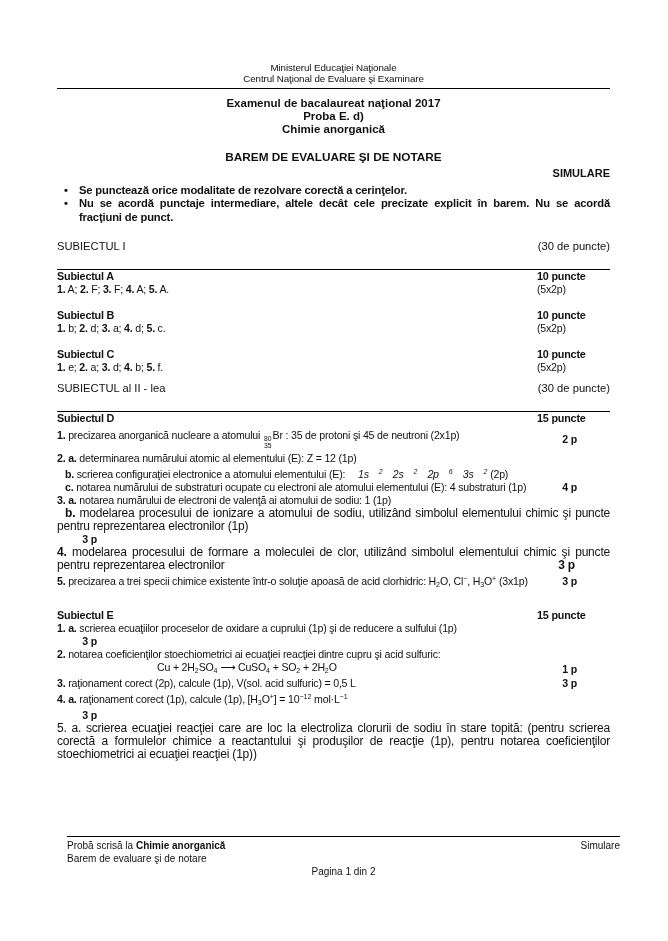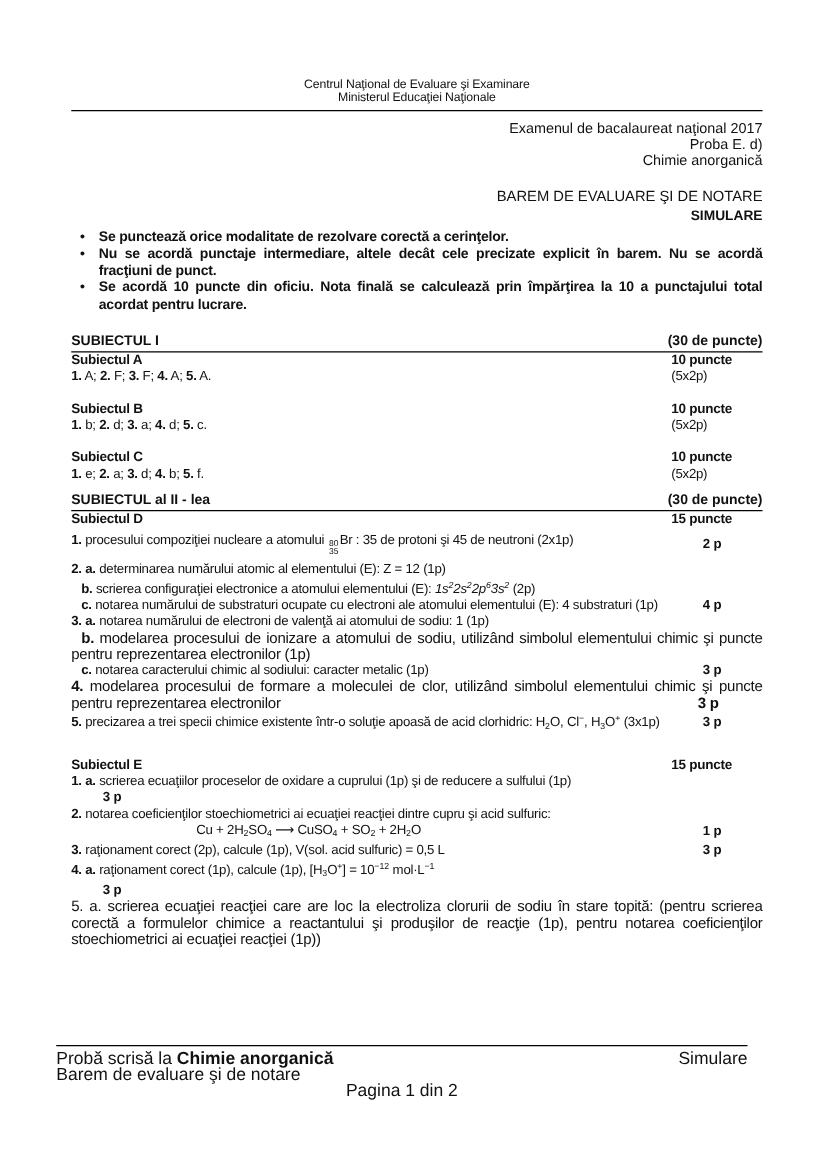--- a/index.html
+++ b/index.html
@@ -1,77 +1,76 @@
 <!DOCTYPE html>
 <html><head>
 <meta charset="utf-8">
 <style>
   html,body{margin:0;padding:0;background:#ffffff;}
   body{width:668px;height:941px;position:relative;color:#111;
        font-family:"Liberation Sans","DejaVu Sans",sans-serif;}
   .content{position:absolute;left:57px;top:62px;width:553px;}
   .small-center{text-align:center;font-size:9.8px;line-height:11px;letter-spacing:-0.1px;}
   .hr{border-top:1.4px solid #000;margin:4px 0 8px 0;height:0;}
-  .title{text-align:right;font-weight:normal;font-size:11.5px;line-height:13px;}
+  .title{text-align:center;font-weight:bold;font-size:11.5px;line-height:13px;}
   .barem{margin-top:15px;font-size:11.8px;}
   .simulare{text-align:right;font-weight:bold;font-size:11px;margin-top:3px;}
   .bullets{margin-top:5px;}
   .bullet{position:relative;padding-left:22px;font-weight:bold;font-size:11.2px;
           line-height:13.4px;text-align:justify;letter-spacing:-0.15px;}
   .bullet::before{content:"\2022";position:absolute;left:7px;}
-  .sec-head{display:flex;justify-content:space-between;font-weight:bold;font-size:11.2px;
-            line-height:13px;border-bottom:1.6px solid #000;padding-bottom:1px;}
+  .sec-head{display:flex;justify-content:space-between;font-weight:normal;font-size:11.2px;
+            line-height:13px;border-bottom:1.6px solid #000;padding-bottom:16px;}
   .sec-head.first{margin-top:16px;}
   .sec-head.second{margin-top:8px;}
   .row{display:flex;font-size:10.6px;line-height:13px;letter-spacing:-0.2px;margin:0;align-items:center;}
   .row .txt{flex:1;white-space:nowrap;overflow:visible;}
   .row .txt.ind{padding-left:8px;}
   .row.subrow{font-size:10.8px;}
   .row.subrow .txt{font-weight:bold;}
   .pts{width:73px;flex-shrink:0;font-weight:bold;box-sizing:border-box;}
   .pts.reg{font-weight:normal;}
   .pts.num{text-align:right;padding-right:33px;}
   .row.mt{margin:4px 0 3px 0;}
   .row.eq .txt{padding-left:100px;}
   .para{position:relative;font-size:12px;line-height:13px;letter-spacing:-0.2px;
         text-align:justify;}
   .para.ind8{text-indent:8px;}
   .para .pts-abs{position:absolute;right:35px;bottom:0;font-weight:bold;}
   .spacer{height:13px;}
   .spacer-lg{height:18px;}
   .b{font-weight:bold;}
-  .i{font-style:italic;}
+  .i{font-style:italic;margin-left:10px;}
   .sup{font-size:7px;vertical-align:4px;letter-spacing:0;}
   .sub{font-size:7px;vertical-align:-2px;letter-spacing:0;}
   .stack{display:inline-flex;flex-direction:column;align-items:flex-start;
          font-size:6.8px;line-height:6.4px;vertical-align:-2px;margin:0 1px;letter-spacing:0;}
-  .footer{position:absolute;left:45px;top:836px;width:553px;font-size:14px;line-height:12.6px;}
+  .footer{position:absolute;left:67px;top:836px;width:553px;font-size:10px;line-height:12.6px;}
   .footer-rule{border-top:1.4px solid #000;margin-bottom:3px;height:0;}
   .f-row1{display:flex;justify-content:space-between;}
   .f-page{text-align:center;margin-top:1px;}
 </style>
 </head>
 <body>
 
 <div class="content">
 
+  <div class="small-center">Ministerul Educaţiei Naţionale</div>
   <div class="small-center">Centrul Naţional de Evaluare şi Examinare</div>
-  <div class="small-center">Ministerul Educaţiei Naţionale</div>
   <div class="hr"></div>
 
   <div class="title">Examenul de bacalaureat naţional 2017</div>
   <div class="title">Proba E. d)</div>
   <div class="title">Chimie anorganică</div>
   <div class="title barem">BAREM DE EVALUARE ŞI DE NOTARE</div>
   <div class="simulare">SIMULARE</div>
 
   <div class="bullets">
     <div class="bullet">Se punctează orice modalitate de rezolvare corectă a cerinţelor.</div>
     <div class="bullet">Nu se acordă punctaje intermediare, altele decât cele precizate explicit în barem. Nu se acordă fracţiuni de punct.</div>
-    <div class="bullet">Se acordă 10 puncte din oficiu. Nota finală se calculează prin împărţirea la 10 a punctajului total acordat pentru lucrare.</div>
   </div>
 
   <div class="sec-head first">
     <span>SUBIECTUL I</span>
     <span>(30 de puncte)</span>
   </div>
 
   <div class="row subrow">
     <span class="txt">Subiectul A</span>
     <span class="pts">10 puncte</span>
@@ -105,21 +104,21 @@
     <span>SUBIECTUL al II - lea</span>
     <span>(30 de puncte)</span>
   </div>
 
   <div class="row subrow">
     <span class="txt">Subiectul D</span>
     <span class="pts">15 puncte</span>
   </div>
 
   <div class="row mt">
-    <span class="txt"><span class="b">1.</span><span> procesului compoziţiei nucleare a atomului </span><span class="stack">
+    <span class="txt"><span class="b">1.</span><span> precizarea anorganică nucleare a atomului </span><span class="stack">
           <span>80</span>
           <span>35</span>
         </span><span>Br : 35 de protoni şi 45 de neutroni (2x1p)</span></span>
     <span class="pts num">2 p</span>
   </div>
   <div class="row">
     <span class="txt"><span class="b">2. a.</span><span> determinarea numărului atomic al elementului (E): Z = 12 (1p)</span></span>
   </div>
   <div class="row">
     <span class="txt ind"><span class="b">b.</span><span> scrierea configuraţiei electronice a atomului elementului (E): </span><span class="i">1s</span><span class="sup i">2</span><span class="i">2s</span><span class="sup i">2</span><span class="i">2p</span><span class="sup i">6</span><span class="i">3s</span><span class="sup i">2</span><span> (2p)</span></span>
@@ -128,21 +127,20 @@
     <span class="txt ind"><span class="b">c.</span><span> notarea numărului de substraturi ocupate cu electroni ale atomului elementului (E): 4 substraturi (1p)</span></span>
     <span class="pts num">4 p</span>
   </div>
   <div class="row">
     <span class="txt"><span class="b">3. a.</span><span> notarea numărului de electroni de valenţă ai atomului de sodiu: 1 (1p)</span></span>
   </div>
   <div class="para ind8">
     <span><span class="b">b.</span><span> modelarea procesului de ionizare a atomului de sodiu, utilizând simbolul elementului chimic şi puncte pentru reprezentarea electronilor (1p)</span></span>
   </div>
   <div class="row">
-    <span class="txt ind"><span class="b">c.</span><span> notarea caracterului chimic al sodiului: caracter metalic (1p)</span></span>
     <span class="pts num">3 p</span>
   </div>
   <div class="para">
     <span><span class="b">4.</span><span> modelarea procesului de formare a moleculei de clor, utilizând simbolul elementului chimic şi puncte pentru reprezentarea electronilor</span></span>
     <span class="pts-abs">3 p</span>
   </div>
   <div class="row">
     <span class="txt"><span class="b">5.</span><span> precizarea a trei specii chimice existente într-o soluţie apoasă de acid clorhidric: H</span><span class="sub">2</span><span>O, Cl</span><span class="sup">−</span><span>, H</span><span class="sub">3</span><span>O</span><span class="sup">+</span><span> (3x1p)</span></span>
     <span class="pts num">3 p</span>
   </div>

